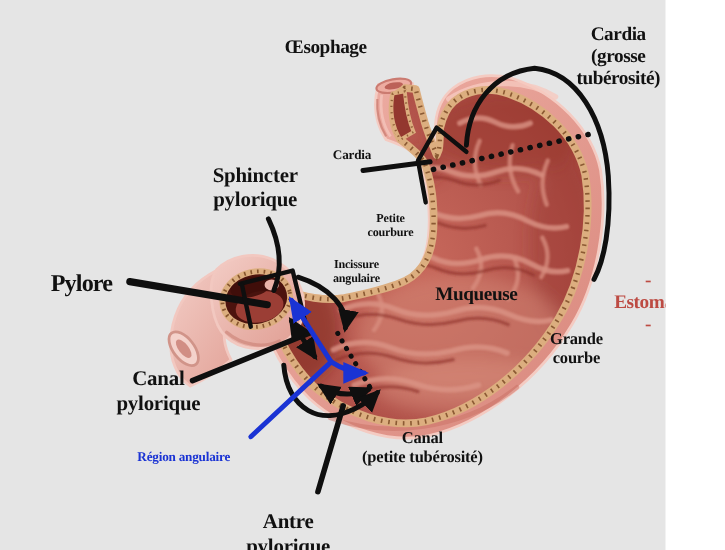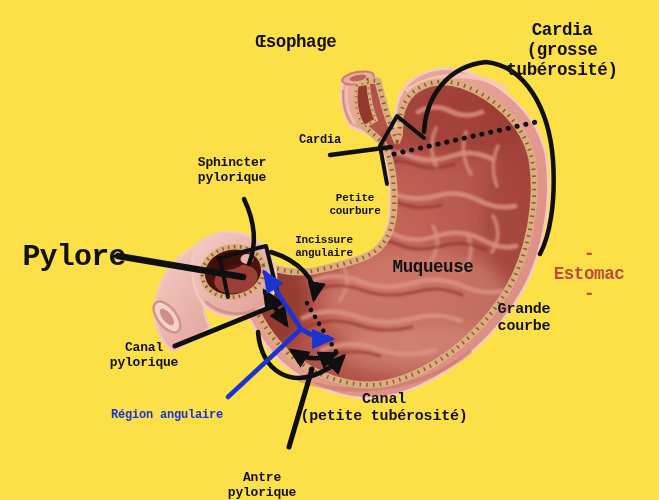--- a/index.html
+++ b/index.html
@@ -1,31 +1,31 @@
 <!DOCTYPE html>
 <html style="--blue: #1a33d4; --duo-red: #a93b33; --est-red: #bd4b43;"><head>
 <meta charset="utf-8">
 <style>
   html,body{margin:0;padding:0;background:#fff;}
   .canvas{
-    position:relative;width:659px;height:500px;background:#fde047;overflow:hidden;
-    font-family:Liberation Mono, monospace;
+    position:relative;width:605px;height:500px;background:#e5e5e5;overflow:hidden;
+    font-family:Liberation Serif, serif;
   }
   .canvas svg{position:absolute;left:0;top:0;}
   .lbl{
     position:absolute;transform:translate(-50%,-50%);
     text-align:center;font-weight:bold;color:#111;
     line-height:1.14;white-space:pre-line;letter-spacing:-0.2px;
   }
   .s11{font-size:11px}
   .s12{font-size:15px}
-  .s15{font-size:13px}
+  .s15{font-size:19px}
   .s16{font-size:12px}
   .s17{font-size:17.5px;letter-spacing:-0.4px}
-  .s26{font-size:30px;letter-spacing:-0.8px}
+  .s26{font-size:22px;letter-spacing:-0.8px}
   .c-duo{color:var(--duo-red)}
   .c-est{color:var(--est-red)}
   .c-blue{color:var(--blue)}
   .blue-line{stroke:var(--blue)}
 </style>
 </head>
 <body>
 
 <div class="canvas">
 

